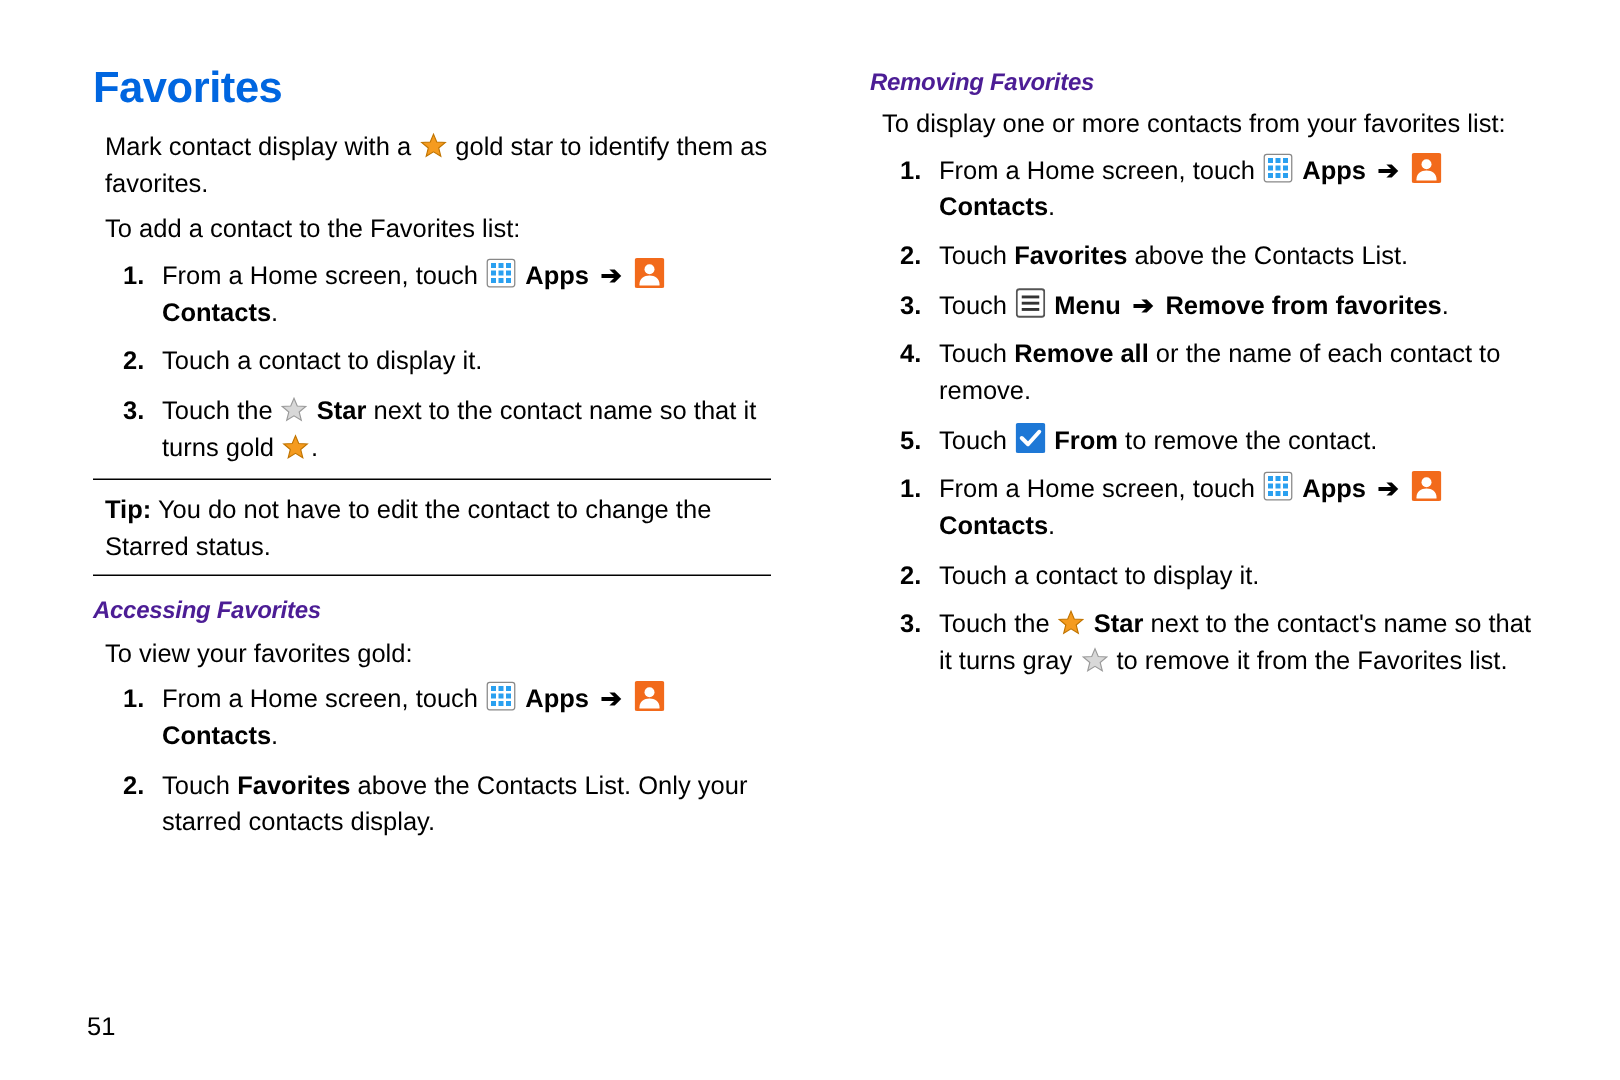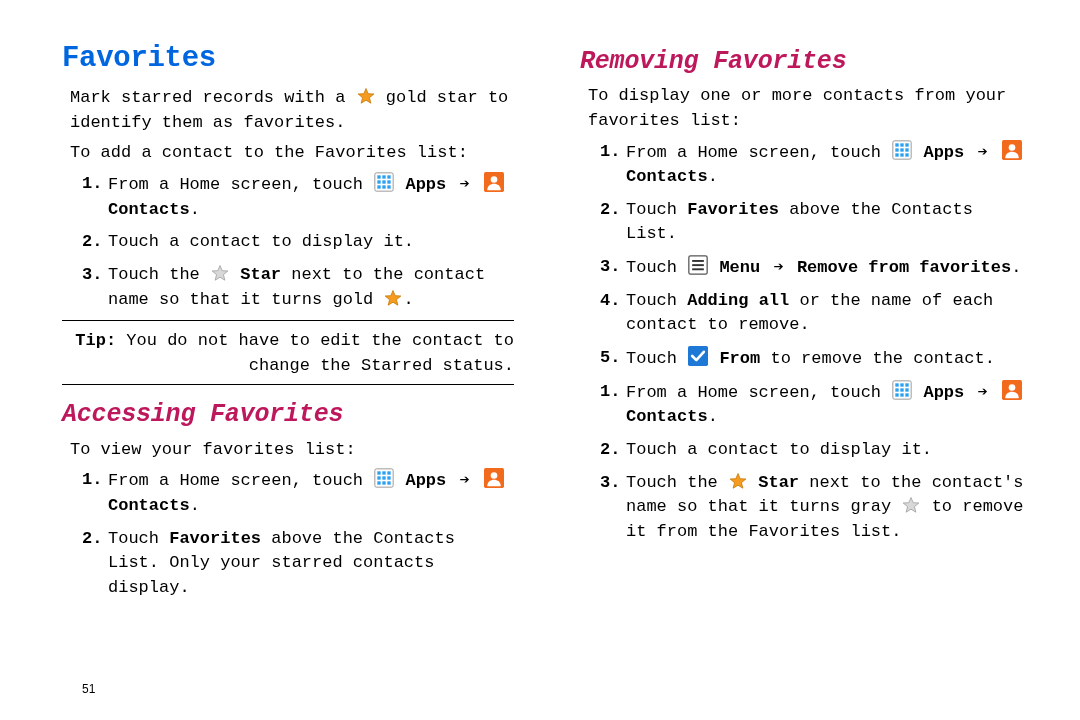--- a/index.html
+++ b/index.html
@@ -8,38 +8,37 @@
     font-family: Arial, Helvetica, sans-serif;
     background: #fff;
     color: #000;
     padding: 38px 48px 0 62px;
     font-size: 17px;
     line-height: 1.45;
   }
   .columns {
     display: flex;
     gap: 66px;
-    font-family: Liberation Mono, monospace;
   }
   .col {
     flex: 1;
     min-width: 0;
   }
   h1.section {
     color: #0066e0;
     font-weight: 700;
     font-size: 29px;
     margin-bottom: 6px;
     letter-spacing: -0.3px;
   }
   h2.sub {
-    color: #be185d;
+    color: #4c1d95;
     font-style: italic;
     font-weight: 700;
-    font-size: 25px;
+    font-size: 16px;
     margin-top: 12px;
     margin-bottom: 4px;
     letter-spacing: -0.2px;
   }
   p.body, li, .tip {
     font-size: 17px;
   }
   p.intro, p.lead {
     margin: 2px 0 6px 8px;
   }
@@ -59,28 +58,27 @@
     top: 0;
     font-weight: 700;
   }
   hr.rule {
     border: none;
     border-top: 1.3px solid #000;
     margin: 4px 0 8px 0;
   }
   .tip {
     margin: 2px 0 6px 8px;
-    text-align: right;
   }
   .bold { font-weight: 700; }
   .pagenum {
     position: absolute;
     bottom: 22px;
-    left: 82px;
-    font-size: 12px;
+    left: 58px;
+    font-size: 17px;
   }
   .icon {
     display: inline-block;
     vertical-align: -3px;
     margin: 0 1px;
   }
   svg { display: block; }
   .arrow {
     font-weight: 700;
     margin: 0 3px;
@@ -125,21 +123,21 @@
     <rect x="0" y="0" width="24" height="24" rx="2" fill="#1e78d6"></rect>
     <polyline points="5,12 10,17 19,7" fill="none" stroke="#fff" stroke-width="3.2" stroke-linecap="round" stroke-linejoin="round"></polyline>
   </symbol>
 </svg>
 
 <div class="columns">
 
   <div class="col">
     <h1 class="section">Favorites</h1>
     <p class="intro">
-      <span>Mark starred records with a </span>
+      <span>Mark contact display with a </span>
       <span class="icon"><svg width="18" height="18">
             <use href="#star-gold"></use>
           </svg></span>
       <span> gold star to identify them as favorites.</span>
     </p>
 
     <p class="lead">To add a contact to the Favorites list:</p>
     <ol>
       <li>
         <span class="num">1.</span>
@@ -171,21 +169,21 @@
             </svg></span><span>.</span>
       </li>
     </ol>
     <hr class="rule">
     <p class="tip">
       <span class="bold">Tip:</span><span> You do not have to edit the contact to change the Starred status.</span>
     </p>
     <hr class="rule">
 
     <h2 class="sub">Accessing Favorites</h2>
-    <p class="lead">To view your favorites list:</p>
+    <p class="lead">To view your favorites gold:</p>
     <ol>
       <li>
         <span class="num">1.</span>
         <span>From a Home screen, touch </span>
         <span class="icon"><svg width="20" height="20">
               <use href="#apps"></use>
             </svg></span>
         <span class="bold">Apps</span>
         <span class="arrow">➔</span>
         <span class="icon"><svg width="20" height="20">
@@ -226,21 +224,21 @@
         <span>Touch </span>
         <span class="icon"><svg width="20" height="20">
               <use href="#menu"></use>
             </svg></span>
         <span class="bold">Menu</span>
         <span class="arrow">➔</span>
         <span class="bold">Remove from favorites</span><span>.</span>
       </li>
       <li>
         <span class="num">4.</span>
-        <span>Touch </span><span class="bold">Adding all</span><span> or the name of each contact to remove.</span>
+        <span>Touch </span><span class="bold">Remove all</span><span> or the name of each contact to remove.</span>
       </li>
       <li>
         <span class="num">5.</span>
         <span>Touch </span>
         <span class="icon"><svg width="20" height="20">
               <use href="#done"></use>
             </svg></span>
         <span class="bold">From</span><span> to remove the contact.</span>
       </li>
     </ol>

